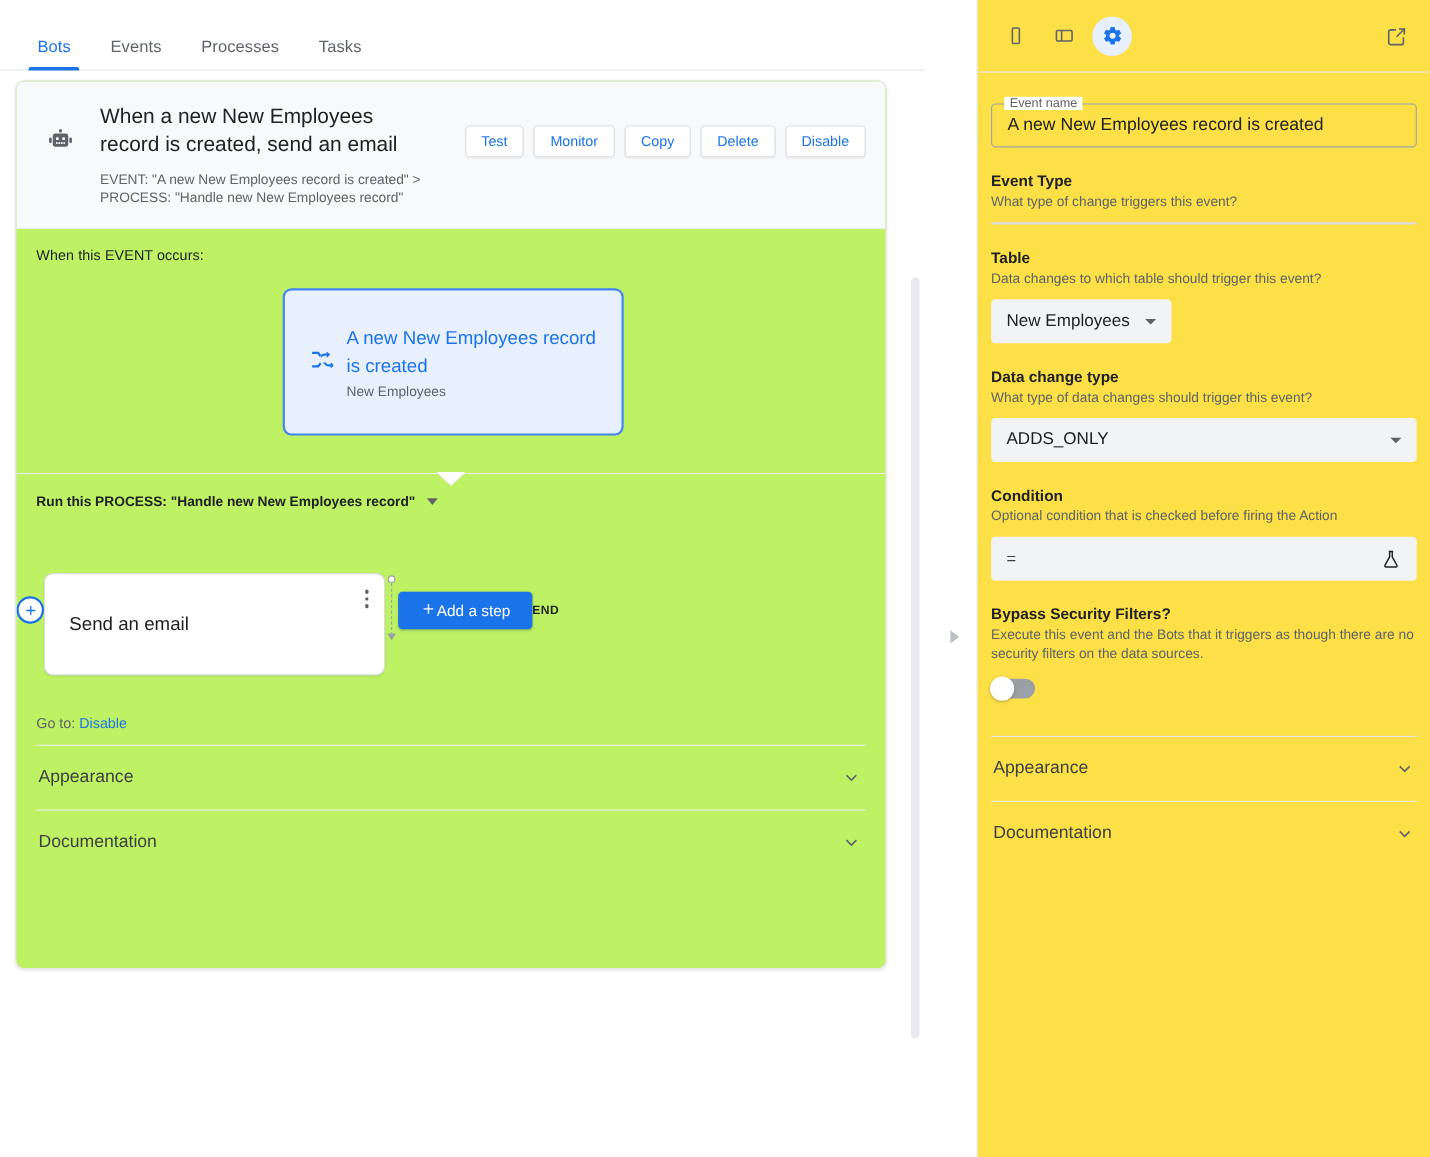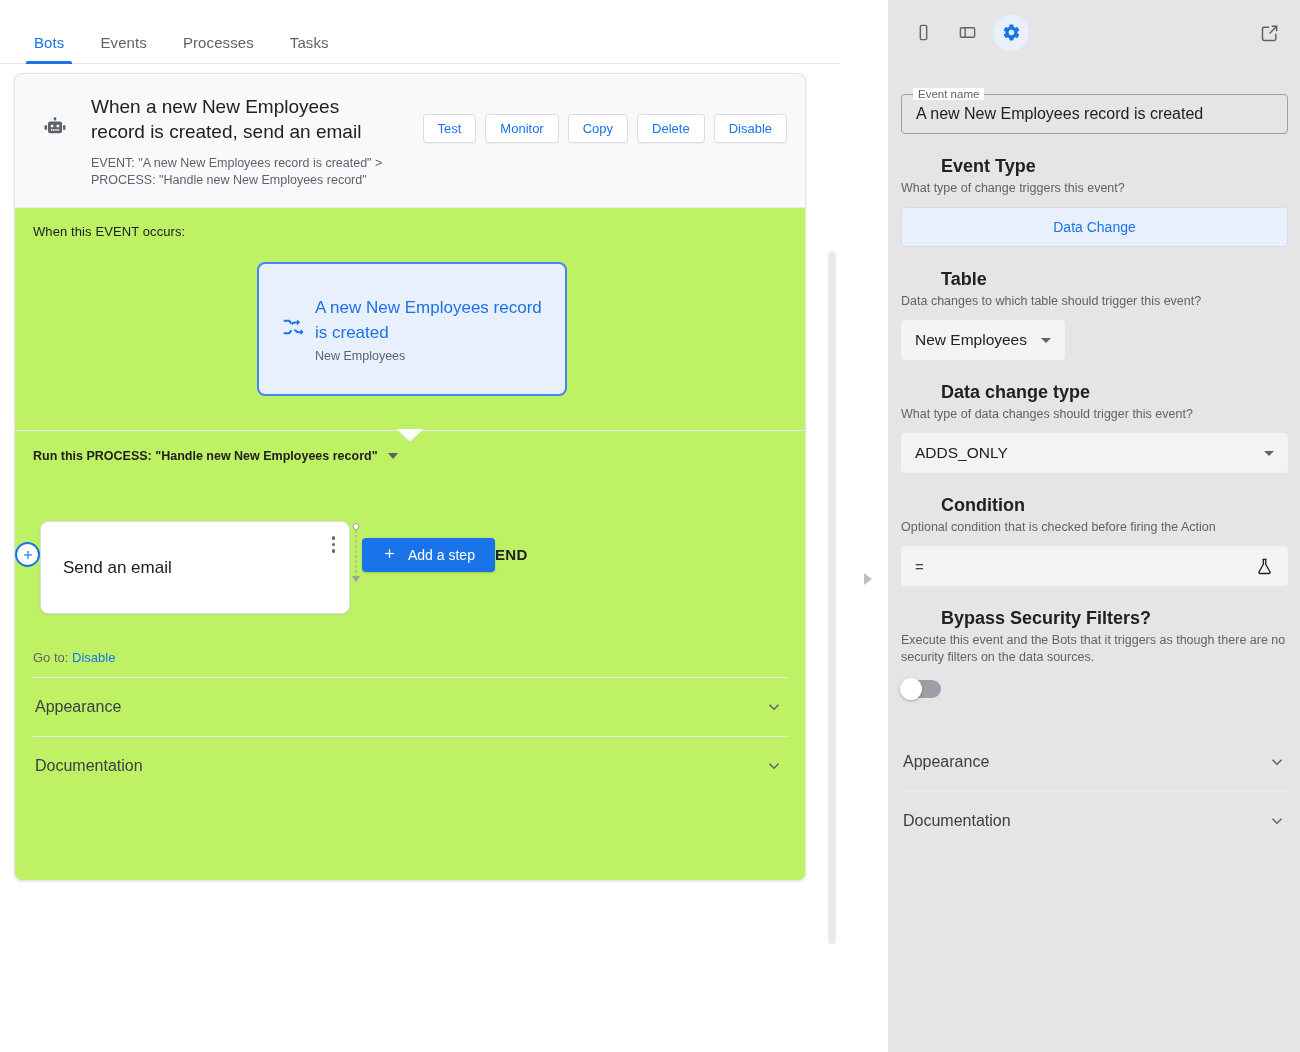--- a/index.html
+++ b/index.html
@@ -160,25 +160,25 @@
   .conn-arrow {
     position:absolute; left:50%; transform:translateX(-50%);
     top:60px; width:0;height:0;
     border-left:4px solid transparent;border-right:4px solid transparent;
     border-top:6px solid #9aa0a6;
   }
   .add-step-btn {
     background:#1a73e8; color:#fff; border:none; border-radius:4px;
     font-size:14px; font-family:inherit; font-weight:500;
     padding:0 20px; height:34px;
-    display:flex; align-items:center; gap:11px;
+    display:flex; align-items:center; 
     cursor:pointer; box-shadow:0 1px 2px rgba(60,64,67,.25);
   }
   .end-label {
-    font-size:15px; font-weight:700;
+    font-size:11px; font-weight:700;
     letter-spacing:.4px; color:#202124;
   }
 
   
   .goto-row { font-size:13px; color:#5f6368; padding:36px 0 12px 18px; }
   .goto-row a { color:#1a73e8; text-decoration:none; cursor:pointer; }
   .acc-wrap { margin:0 18px; }
   .acc {
     border-top:1px solid #e8eaed;
     height:59px; display:flex; align-items:center; justify-content:space-between;
@@ -196,21 +196,21 @@
     position:absolute; left:864px; top:573px;
     width:0;height:0;
     border-top:6px solid transparent;border-bottom:6px solid transparent;
     border-left:8px solid #bdc1c6; cursor:pointer;
   }
 
   
   .right-pane {
     flex:1 1 auto; height:1052px;
     border-left:1px solid #e4e6e9;
-    background:#e5e5e5; position:relative;
+    background:#fde047; position:relative;
   }
   .right-toolbar {
     height:66px; border-bottom:1px solid #e8eaed;
     display:flex; align-items:center; padding:0 12px 0 16px;
     gap:8px;
   }
   .tool-btn {
     width:36px; height:36px; border-radius:50%;
     display:flex; align-items:center; justify-content:center;
     cursor:pointer; color:#5f6368; background:transparent; border:none;
@@ -226,21 +226,21 @@
     height:40px; display:flex; align-items:center; padding:0 14px;
     margin-top:12px;
   }
   .field-legend {
     position:absolute; top:-7px; left:11px; background:#fff;
     padding:0 5px; font-size:11.5px; color:#5f6368;
   }
   .field-value { font-size:16px; color:#202124; }
 
   .grp { margin-top:22px; }
-  .grp-title { font-size:18px; font-weight:700; color:#202124;margin-left:40px; }
+  .grp-title { font-size:14px; font-weight:700; color:#202124; }
   .grp-desc { font-size:12.5px; color:#5f6368; margin-top:3px; line-height:17px; }
 
   .seg {
     display:flex; margin-top:10px; border-radius:4px; overflow:hidden;
     border:1px solid #dadce0;
   }
   .seg-item {
     flex:1; height:38px; display:flex; align-items:center; justify-content:center;
     font-size:14px; color:#3c4043; background:#fff; cursor:pointer;
   }
@@ -459,21 +459,20 @@
 
       <div class="field-outline">
         <span class="field-legend">Event name</span>
         <span class="field-value">A new New Employees record is created</span>
       </div>
 
       <div class="grp">
         <div class="grp-title">Event Type</div>
         <div class="grp-desc">What type of change triggers this event?</div>
         <div class="seg">
-          <div class="seg-item active">Data Change</div>
         </div>
       </div>
 
       <div class="grp">
         <div class="grp-title">Table</div>
         <div class="grp-desc">Data changes to which table should trigger this event?</div>
         <div class="filled-select">
           <span>New Employees</span>
           <span class="caret-sm"></span>
         </div>

